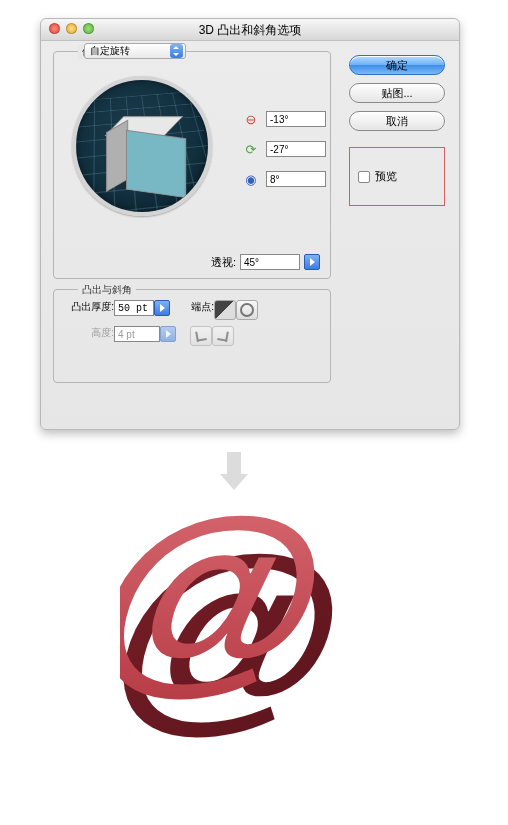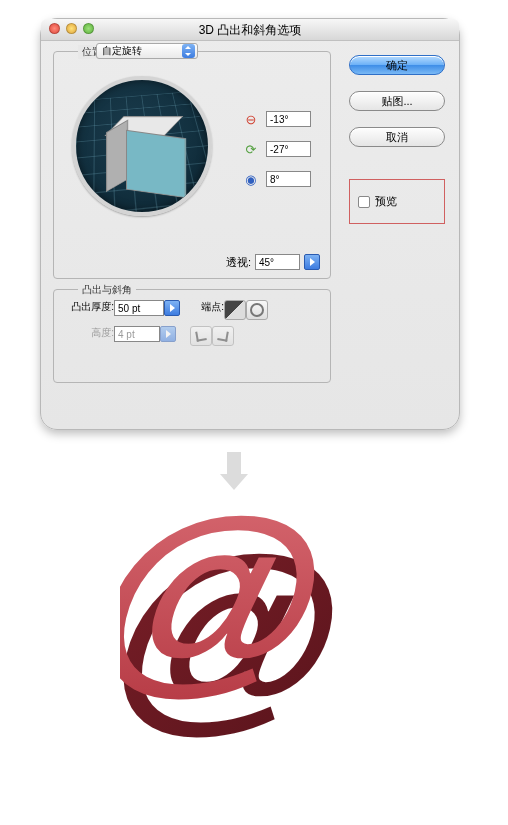--- a/index.html
+++ b/index.html
@@ -13,21 +13,21 @@
     position: relative;
   }
   .dialog {
     position: absolute;
     left: 40px;
     top: 18px;
     width: 420px;
     height: 412px;
     background: linear-gradient(#ececec, #e6e6e6);
     border: 1px solid #b8b8b8;
-    border-radius: 17px;
+    border-radius: 6px;
     box-shadow: 0 4px 10px rgba(0,0,0,0.25);
   }
   .titlebar {
     position: relative;
     height: 22px;
     background: linear-gradient(#f7f7f7, #d7d7d7);
     border-bottom: 1px solid #c0c0c0;
     border-radius: 6px 6px 0 0;
     text-align: center;
     font-size: 12px;
@@ -89,21 +89,21 @@
     background: linear-gradient(#7db2f4,#3d7ce0);
     border-radius: 3px;
     position: relative;
   }
   .popup .arrows::before, .popup .arrows::after {
     content:""; position:absolute; left:3px; border-left:3.5px solid transparent; border-right:3.5px solid transparent;
   }
   .popup .arrows::before { top:2px; border-bottom:3px solid #fff; }
   .popup .arrows::after  { bottom:2px; border-top:3px solid #fff; }
 
-  .pos-select { position: absolute; top: -9px; left: 42px; gap: 36px; }
+  .pos-select { position: absolute; top: -9px; left: 30px; gap: 36px; }
 
   .preview3d {
     position: absolute;
     left: 18px;
     top: 24px;
     width: 140px; height: 140px;
     border-radius: 50%;
     background: radial-gradient(circle at 45% 40%, #1a3b4c 0%, #12303f 55%, #0a1f2b 100%);
     border: 4px solid #d4d4d4;
     box-shadow: inset 0 0 8px rgba(0,0,0,0.5), 0 1px 2px rgba(0,0,0,0.3);
@@ -140,21 +140,21 @@
 
   .axis-icon {
     width: 18px; height: 18px; display:flex; align-items:center; justify-content:center;
     font-size: 13px;
   }
   .axis-x { color:#d04030; }
   .axis-y { color:#54a040; }
   .axis-z { color:#3060c0; }
 
   .num-field {
-    width: 45px; height: 16px;
+    width: 60px; height: 16px;
     background: #fff;
     border: 1px solid #888;
     font-size: 10px;
     padding: 0 3px;
   }
 
   .persp-row {
     position: absolute;
     right: 10px;
     bottom: 8px;
@@ -230,41 +230,41 @@
     font-size: 10px;
   }
 
   .btn-col {
     position: absolute;
     right: 14px;
     top: 36px;
     width: 96px;
     display: flex;
     flex-direction: column;
-    gap: 16px;
+    gap: 8px;
   }
   .aqua-btn {
     height: 20px;
     border: 1px solid #8a8a8a;
     border-radius: 10px;
     background: linear-gradient(#fefefe,#e5e5e5);
     font-size: 11px;
     display:flex; align-items:center; justify-content:center;
     box-shadow: inset 0 1px 0 #fff;
   }
   .aqua-btn.default {
     background: linear-gradient(#b7dcff 0%, #6eb2f7 48%, #3f8ee8 52%, #7ab9f5 100%);
     border-color:#2f6fc7;
     color:#000;
     font-weight:500;
   }
   .preview-box {
-    margin-top: 16px;
+    margin-top: 8px;
     border: 1px solid #d06060;
-    padding: 14px 8px;
+    padding: 21px 8px;
     display: flex;
     align-items: center;
     gap: 5px;
     font-size: 11px;
   }
   .chk {
     width: 12px; height: 12px; border:1px solid #888; border-radius:2px; background:#fff;
   }
 
   .down-arrow {
@@ -335,21 +335,21 @@
         <input class="num-field" value="45°" style="">
         <div class="play-btn"></div>
       </div>
     </div>
 
     <div class="groupbox extrude-group">
       <span class="legend">凸出与斜角</span>
 
       <div class="field-row">
         <span class="lbl">凸出厚度:</span>
-        <input class="num-field" style="width: 50px;" value="50 pt">
+        <input class="num-field" style="width: 40px; font-family: Liberation Mono, monospace;" value="50 pt">
         <div class="play-btn"></div>
         <span style="width:14px"></span>
         <span class="lbl" style="width:30px">端点:</span>
         <div class="swatch-btn dark-grad"></div>
         <div class="swatch-btn ring"></div>
       </div>
 
 
       <div class="field-row disabled">
         <span class="lbl">高度:</span>

